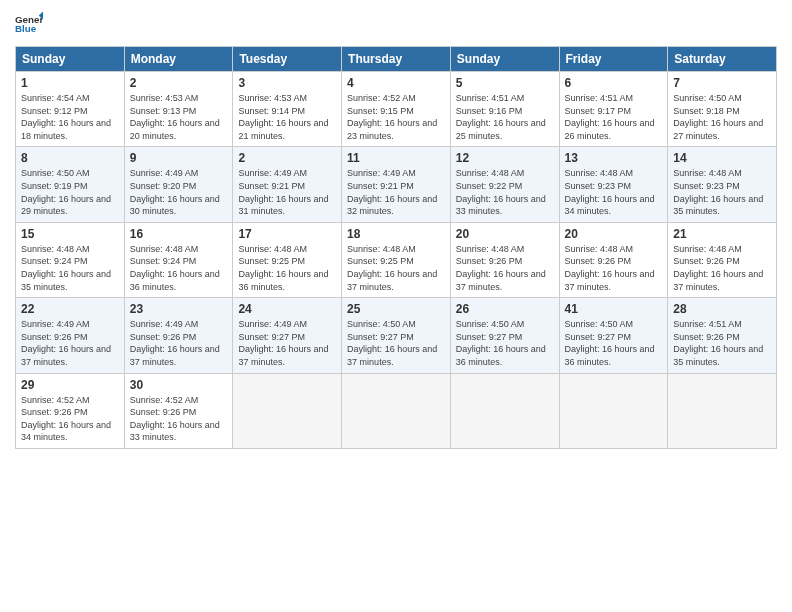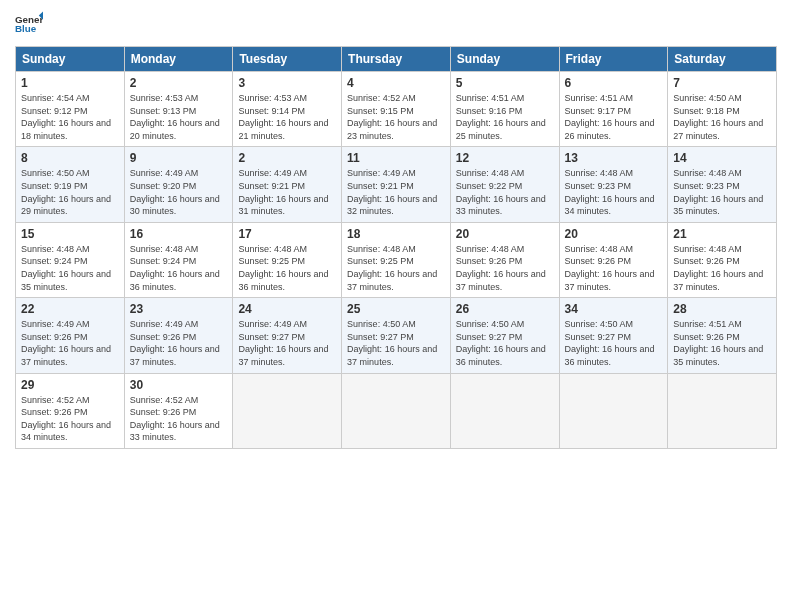--- a/index.html
+++ b/index.html
@@ -145,21 +145,21 @@
           <td><span class="day-num">20</span><span class="day-info">Sunrise: 4:48 AM<br>Sunset: 9:26 PM<br>Daylight: 16 hours and 37 minutes.</span></td>
           <td><span class="day-num">20</span><span class="day-info">Sunrise: 4:48 AM<br>Sunset: 9:26 PM<br>Daylight: 16 hours and 37 minutes.</span></td>
           <td><span class="day-num">21</span><span class="day-info">Sunrise: 4:48 AM<br>Sunset: 9:26 PM<br>Daylight: 16 hours and 37 minutes.</span></td>
         </tr>
         <tr>
           <td><span class="day-num">22</span><span class="day-info">Sunrise: 4:49 AM<br>Sunset: 9:26 PM<br>Daylight: 16 hours and 37 minutes.</span></td>
           <td><span class="day-num">23</span><span class="day-info">Sunrise: 4:49 AM<br>Sunset: 9:26 PM<br>Daylight: 16 hours and 37 minutes.</span></td>
           <td><span class="day-num">24</span><span class="day-info">Sunrise: 4:49 AM<br>Sunset: 9:27 PM<br>Daylight: 16 hours and 37 minutes.</span></td>
           <td><span class="day-num">25</span><span class="day-info">Sunrise: 4:50 AM<br>Sunset: 9:27 PM<br>Daylight: 16 hours and 37 minutes.</span></td>
           <td><span class="day-num">26</span><span class="day-info">Sunrise: 4:50 AM<br>Sunset: 9:27 PM<br>Daylight: 16 hours and 36 minutes.</span></td>
-          <td><span class="day-num">34</span><span class="day-info">Sunrise: 4:50 AM<br>Sunset: 9:27 PM<br>Daylight: 16 hours and 36 minutes.</span></td>
+          <td><span class="day-num">41</span><span class="day-info">Sunrise: 4:50 AM<br>Sunset: 9:27 PM<br>Daylight: 16 hours and 36 minutes.</span></td>
           <td><span class="day-num">28</span><span class="day-info">Sunrise: 4:51 AM<br>Sunset: 9:26 PM<br>Daylight: 16 hours and 35 minutes.</span></td>
         </tr>
         <tr>
           <td><span class="day-num">29</span><span class="day-info">Sunrise: 4:52 AM<br>Sunset: 9:26 PM<br>Daylight: 16 hours and 34 minutes.</span></td>
           <td><span class="day-num">30</span><span class="day-info">Sunrise: 4:52 AM<br>Sunset: 9:26 PM<br>Daylight: 16 hours and 33 minutes.</span></td>
           <td class="empty">&nbsp;</td>
           <td class="empty">&nbsp;</td>
           <td class="empty">&nbsp;</td>
           <td class="empty">&nbsp;</td>
           <td class="empty">&nbsp;</td>

